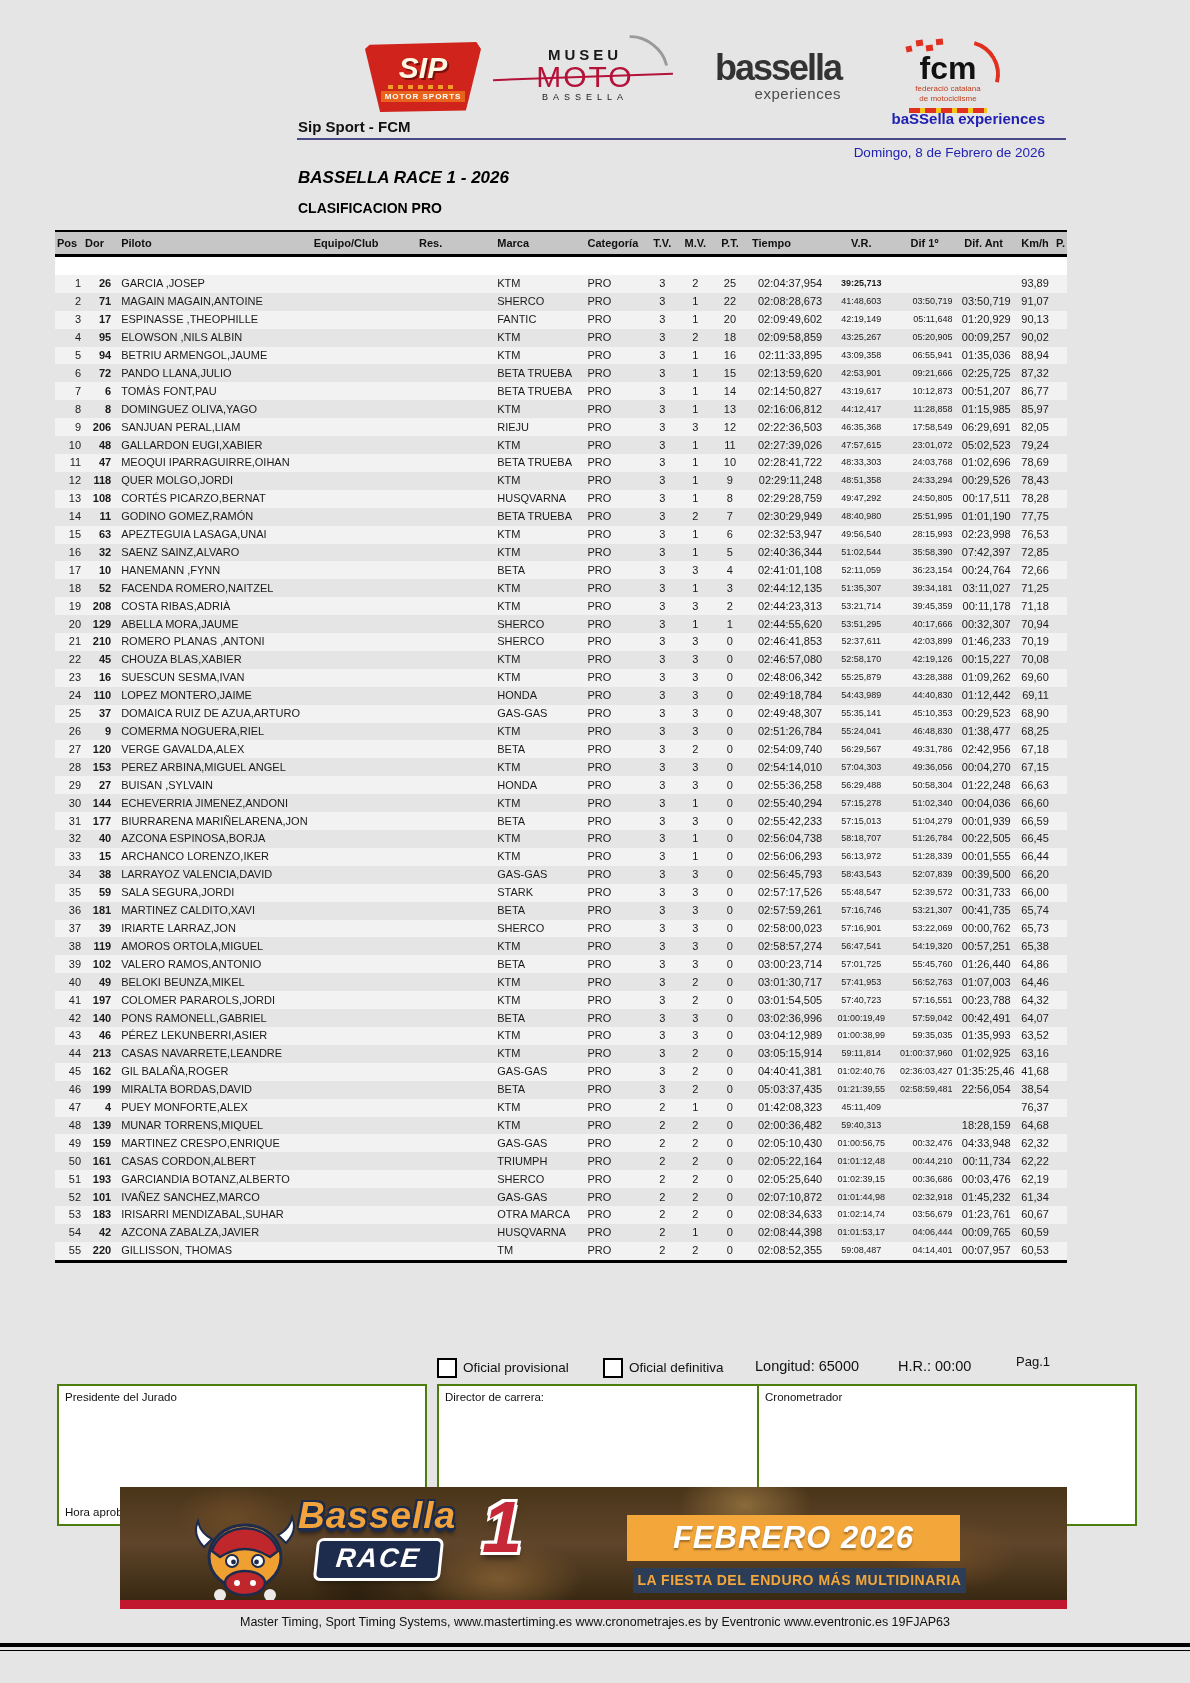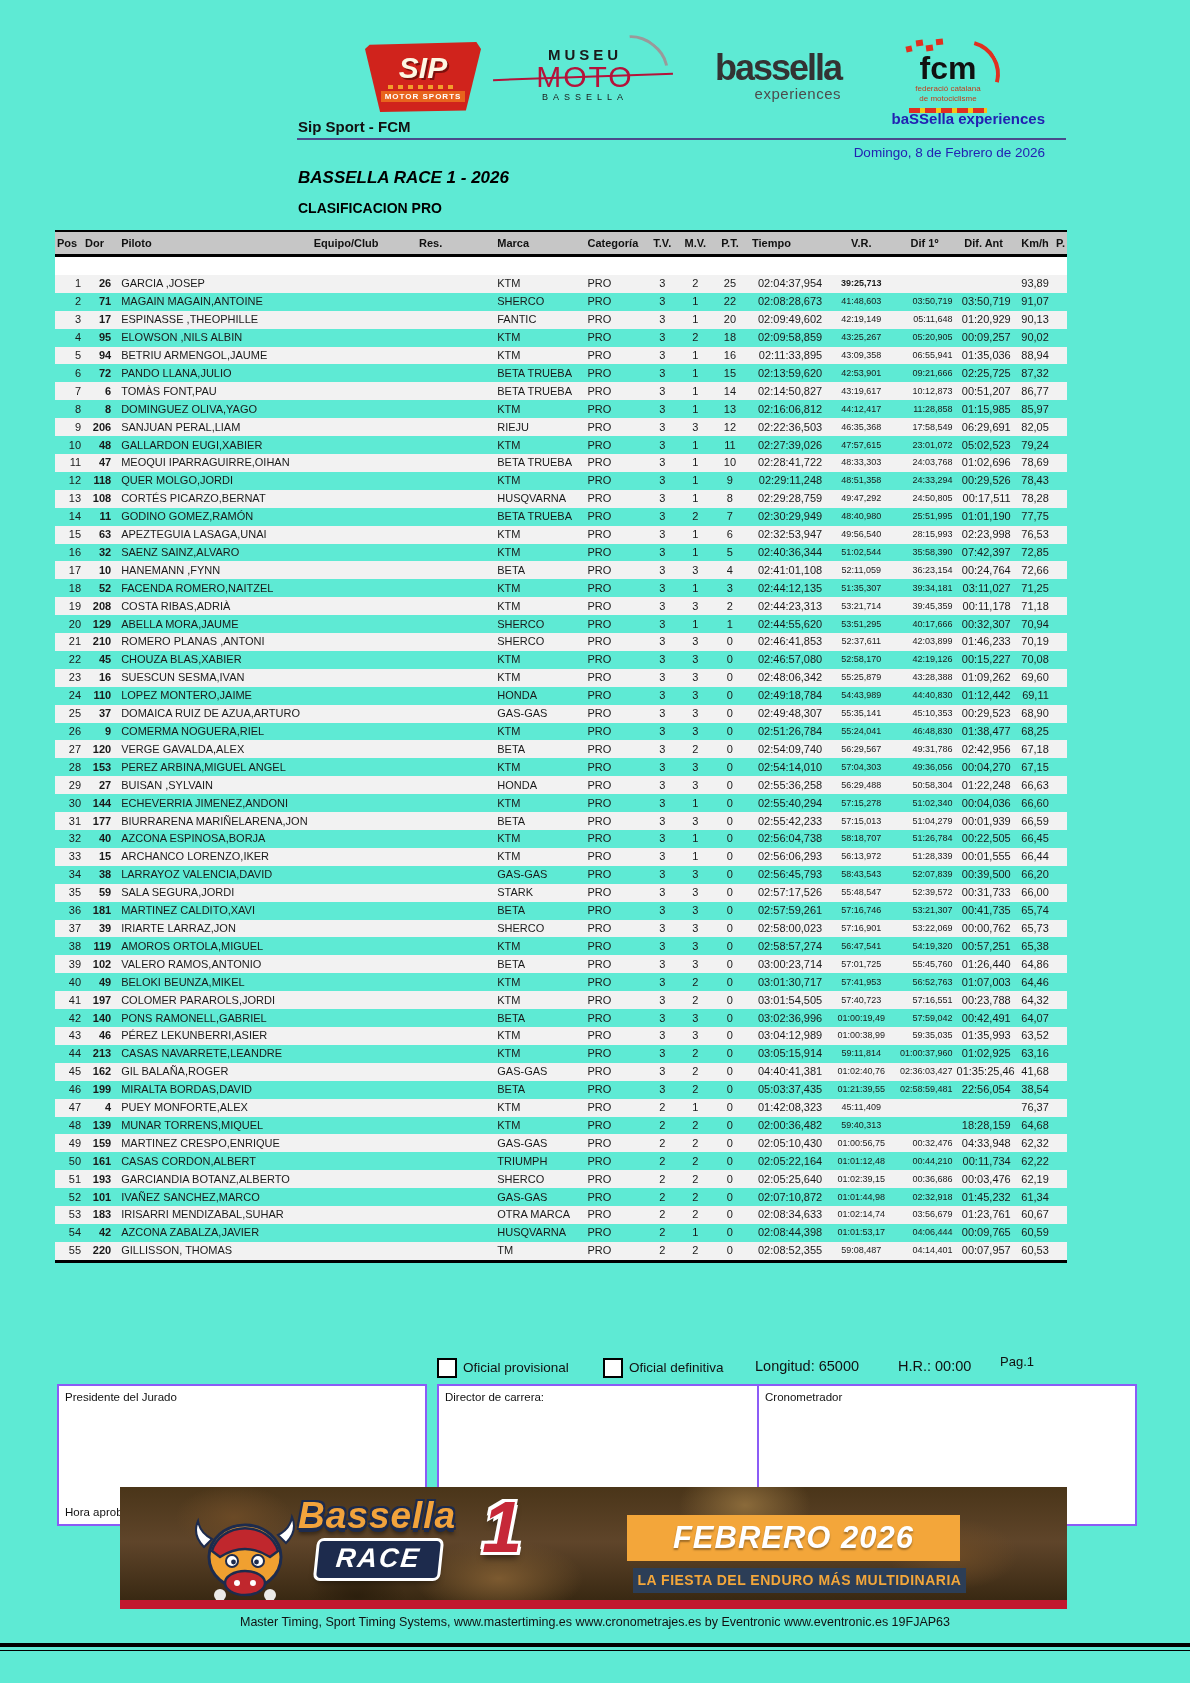--- a/index.html
+++ b/index.html
@@ -1,16 +1,16 @@
 <!DOCTYPE html>
 <html><head>
 <meta charset="utf-8">
 <style>
   html,body{margin:0;padding:0;background:#fff;}
-  .sheet{position:relative;width:1190px;height:1683px;background:#5eead4;overflow:hidden;
+  .sheet{position:relative;width:1190px;height:1683px;background:#e5e5e5;overflow:hidden;
          font-family:"Liberation Sans",sans-serif;color:#111;}
 
   
   .logo{position:absolute;}
   .sip-logo{left:365px;top:42px;width:116px;height:70px;background:#d0231c;
             clip-path:polygon(4% 4%,96% 0%,100% 10%,87% 98%,13% 100%,0% 10%);
             display:flex;flex-direction:column;align-items:center;justify-content:center;}
   .sip-main{font-weight:bold;font-style:italic;font-size:30px;color:#fdf6e2;line-height:1;
             text-shadow:2px 2px 0 #7d100c;}
   .sip-dots{width:70px;height:4px;margin:2px 0;
@@ -77,24 +77,24 @@
 
   
   .checkbox{position:absolute;width:16px;height:16px;border:2px solid #000;background:#fff;}
   .cb1{left:437px;top:1358px;}
   .cb2{left:603px;top:1358px;}
   .cb-label{position:absolute;font-size:13.5px;color:#111;}
   .cbl1{left:463px;top:1360px;}
   .cbl2{left:629px;top:1360px;}
   .longitud{position:absolute;left:755px;top:1358px;font-size:14.5px;color:#111;}
   .hr-time{position:absolute;left:898px;top:1358px;font-size:14.5px;color:#111;}
-  .pag{position:absolute;left:1000px;top:1354px;width:66px;text-align:left;font-size:13px;color:#111;}
+  .pag{position:absolute;left:1000px;top:1354px;width:66px;text-align:center;font-size:13px;color:#111;}
 
   
-  .sign-box{position:absolute;border:2px solid #8b5cf6;background:#fff;}
+  .sign-box{position:absolute;border:2px solid #4d7c0f;background:#fff;}
   .box1{left:57px;top:1384px;width:366px;height:138px;}
   .box2{left:437px;top:1384px;width:319px;height:138px;}
   .box3{left:757px;top:1384px;width:376px;height:138px;}
   .sign-box .top-label{position:absolute;left:6px;top:5px;font-size:11.5px;color:#111;}
   .sign-box .bottom-label{position:absolute;left:6px;bottom:6px;font-size:11.5px;color:#111;}
 
   
   .banner{position:absolute;left:120px;top:1487px;width:947px;height:122px;overflow:hidden;
     background:
       radial-gradient(ellipse 90px 50px at 12% 25%, #6b4a26 0%, rgba(107,74,38,0) 65%),

